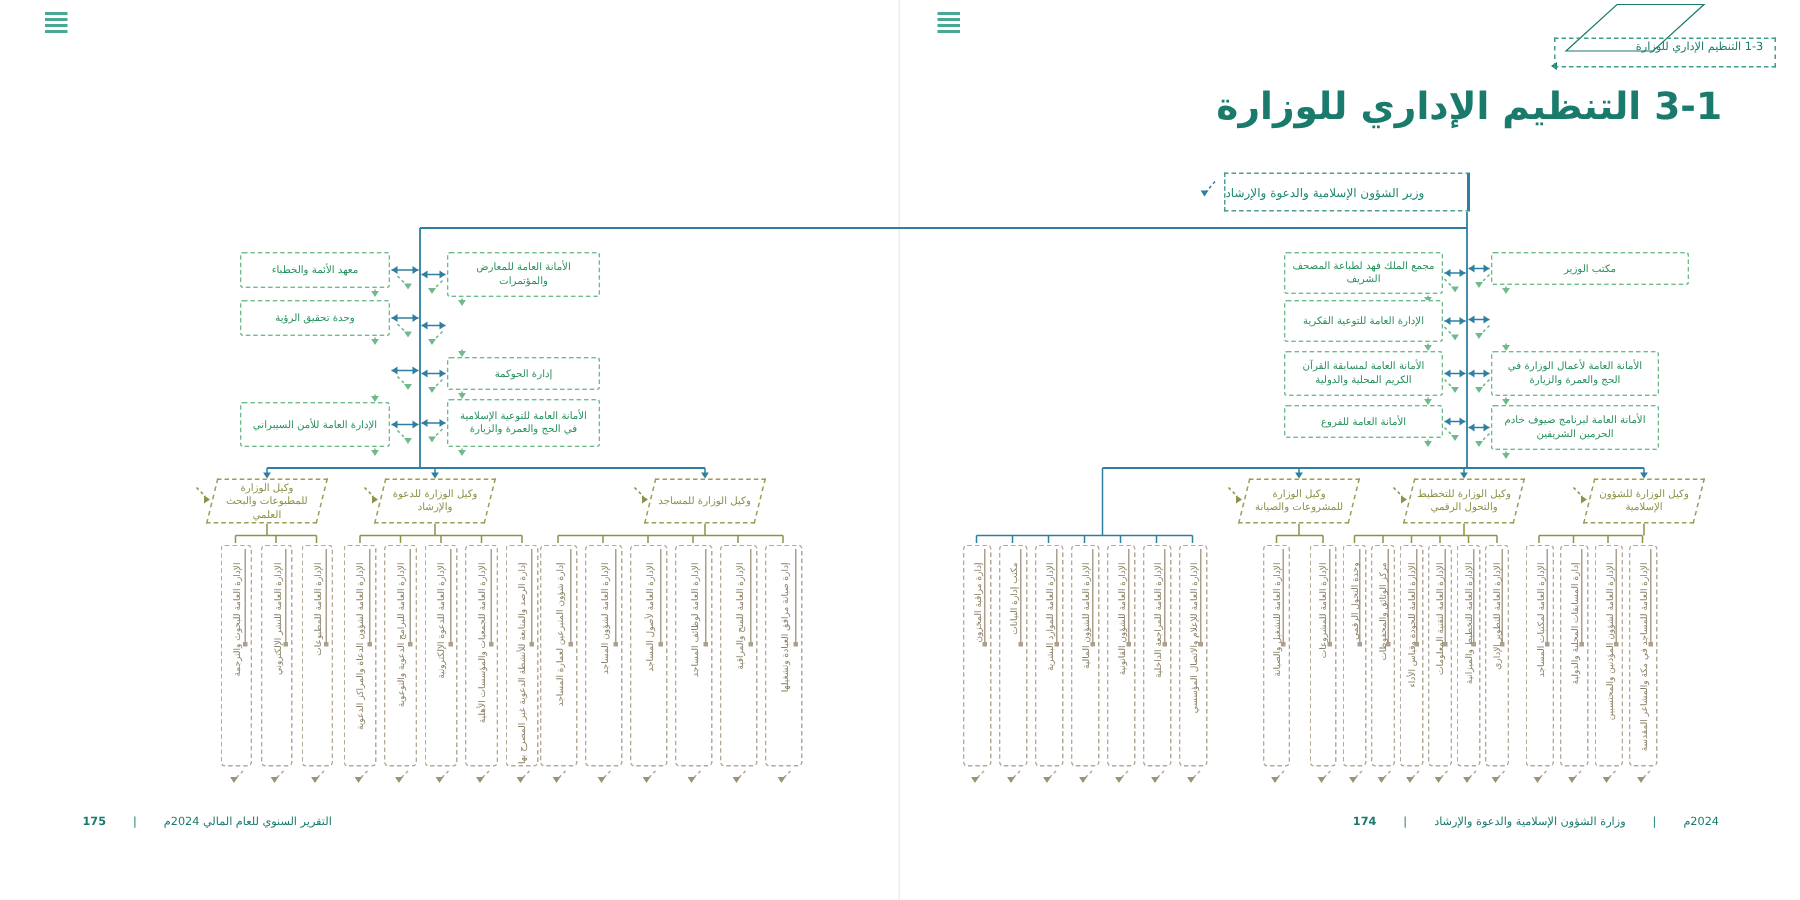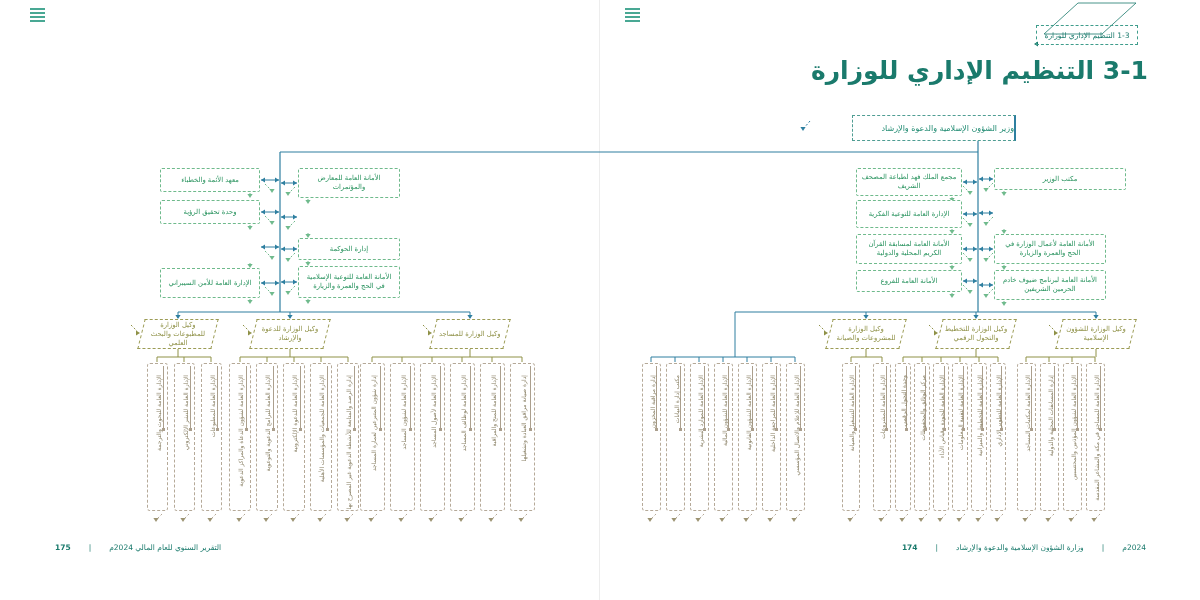--- a/index.html
+++ b/index.html
@@ -4,28 +4,28 @@
 <style>
   html,body{margin:0;padding:0;background:#fff;}
   #stage{position:relative;width:1200px;height:600px;background:#ffffff;overflow:hidden;
          font-family:"DejaVu Sans",sans-serif;}
   #wires{position:absolute;left:0;top:0;width:1200px;height:600px;z-index:1;}
   .gutter{position:absolute;left:599px;top:0;width:1px;height:600px;background:#ededed;z-index:0;}
   .burger{position:absolute;z-index:2;}
   .burger i{display:block;width:15px;height:1.5px;background:#49a894;margin:0 0 2.5px 0;}
   .title{position:absolute;right:52px;top:56px;width:340px;text-align:right;direction:rtl;
          font-size:25px;font-weight:bold;color:#1a7a6c;z-index:2;}
-  .tagbox{position:absolute;border:1px dashed #3f9d8c;z-index:2;display:flex;align-items:center;
-          justify-content:center;background:transparent;}
+  .tagbox{position:absolute;border:1px dashed #3f9d8c;z-index:2;display:flex;
+          justify-content:center;background:transparent;padding-left:46px;}
   .tagbox span{font-size:7.5px;color:#1a7a6c;direction:rtl;white-space:nowrap;}
   .box{position:absolute;border:1px dashed #6fba8c;border-radius:2px;background:#fff;z-index:2;
        display:flex;align-items:center;justify-content:center;text-align:center;padding:1px 3px;box-sizing:border-box;}
   .box span{display:block;direction:rtl;font-size:6.8px;line-height:1.3;color:#27925d;}
   .minister{position:absolute;border:1px dashed #4f9d93;border-right:2px solid #2e7fa0;background:#fff;z-index:2;
-       display:flex;align-items:center;justify-content:flex-end;text-align:center;box-sizing:border-box;margin-left:36px;}
+       display:flex;align-items:center;justify-content:flex-start;text-align:center;box-sizing:border-box;}
   .minister span{direction:rtl;font-size:8px;color:#1f8a71;}
   .dep{position:absolute;border:1px dashed #9c9c55;background:#fff;transform:skewX(-14deg);z-index:2;
        display:flex;align-items:center;justify-content:center;text-align:center;box-sizing:border-box;padding:2px 4px;}
   .dep span{transform:skewX(14deg);display:block;direction:rtl;font-size:6.8px;line-height:1.3;color:#8f9147;}
   .vcol{position:absolute;border:1px dashed #b5a998;border-radius:3px;background:#fff;z-index:2;box-sizing:border-box;}
   .vcol::before{content:"";position:absolute;top:2px;right:3px;width:0;height:62px;border-right:1px solid #ab9f8d;}
   .vcol::after{content:"";position:absolute;top:64px;right:2px;width:3px;height:3px;background:#ab9f8d;}
   .vtext{position:absolute;transform:rotate(-90deg);transform-origin:0 0;direction:rtl;text-align:right;
          font-size:6px;color:#8b8267;white-space:nowrap;overflow:hidden;padding-right:9px;box-sizing:border-box;}
   .footer{position:absolute;top:543px;display:flex;gap:18px;align-items:center;direction:ltr;

